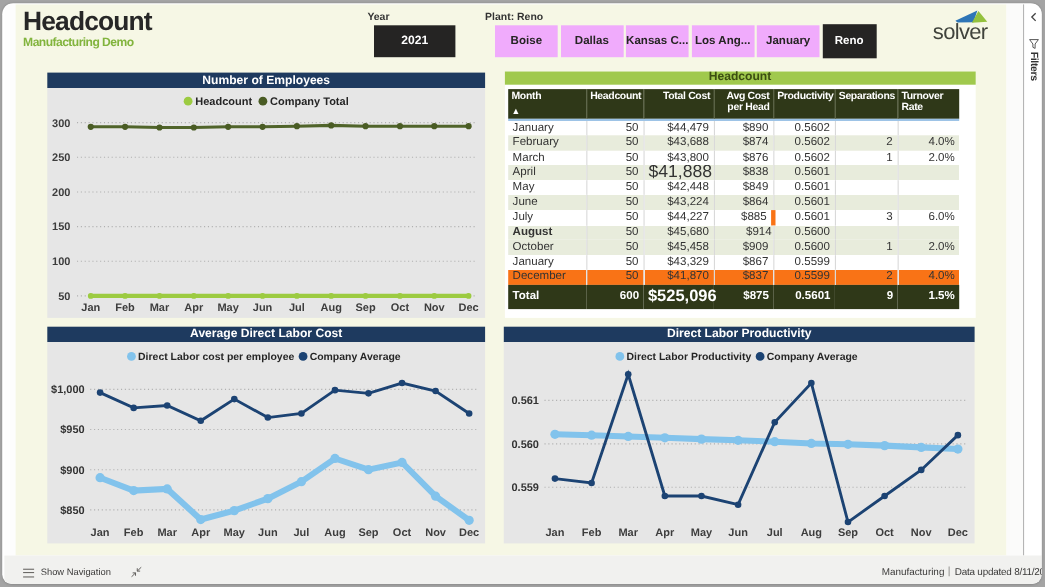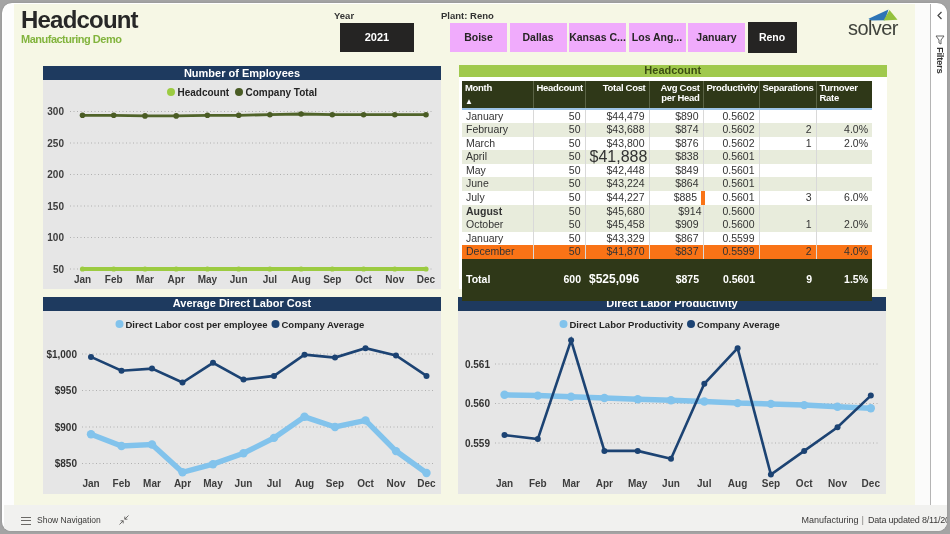--- a/index.html
+++ b/index.html
@@ -408,21 +408,21 @@
 <td style="height:13.6px;line-height:13.6px;font-size:10.5px;text-align:right;padding:0 4px;border-right:1px solid #d9d9d9;white-space:nowrap;overflow:hidden;">50</td>
 <td style="height:13.6px;line-height:13.6px;font-size:10.5px;text-align:right;padding:0 4px;border-right:1px solid #d9d9d9;white-space:nowrap;overflow:hidden;">$41,870</td>
 <td style="height:13.6px;line-height:13.6px;font-size:10.5px;text-align:right;padding:0 4px;border-right:1px solid #d9d9d9;white-space:nowrap;overflow:hidden;">$837</td>
 <td style="height:13.6px;line-height:13.6px;font-size:10.5px;text-align:right;padding:0 4px;border-right:1px solid #d9d9d9;white-space:nowrap;overflow:hidden;">0.5599</td>
 <td style="height:13.6px;line-height:13.6px;font-size:10.5px;text-align:right;padding:0 4px;border-right:1px solid #d9d9d9;white-space:nowrap;overflow:hidden;">2</td>
 <td style="height:13.6px;line-height:13.6px;font-size:10.5px;text-align:right;padding:0 4px;white-space:nowrap;overflow:hidden;">4.0%</td>
 </tr>
 <tr style="background:#2f3818;color:#fff;font-weight:bold;">
 <td style="height:13.5px;line-height:13.5px;font-size:10.5px;text-align:left;padding:0 4px;">Total</td>
 <td style="height:13.5px;line-height:13.5px;font-size:10.5px;text-align:right;padding:0 4px;">600</td>
-<td style="height:13.5px;line-height:13.5px;font-size:12px;padding:14px 4px;">$525,096</td>
+<td style="height:13.5px;line-height:13.5px;font-size:15px;padding:4px 4px;">$525,096</td>
 <td style="height:13.5px;line-height:13.5px;font-size:10.5px;text-align:right;padding:0 4px;">$875</td>
 <td style="height:13.5px;line-height:13.5px;font-size:10.5px;text-align:right;padding:0 4px;">0.5601</td>
 <td style="height:13.5px;line-height:13.5px;font-size:10.5px;text-align:right;padding:0 4px;">9</td>
 <td style="height:13.5px;line-height:13.5px;font-size:10.5px;text-align:right;padding:0 4px;">1.5%</td>
 </tr>
 </tbody>
         </table>
 </div>
  </div>
 </div>

